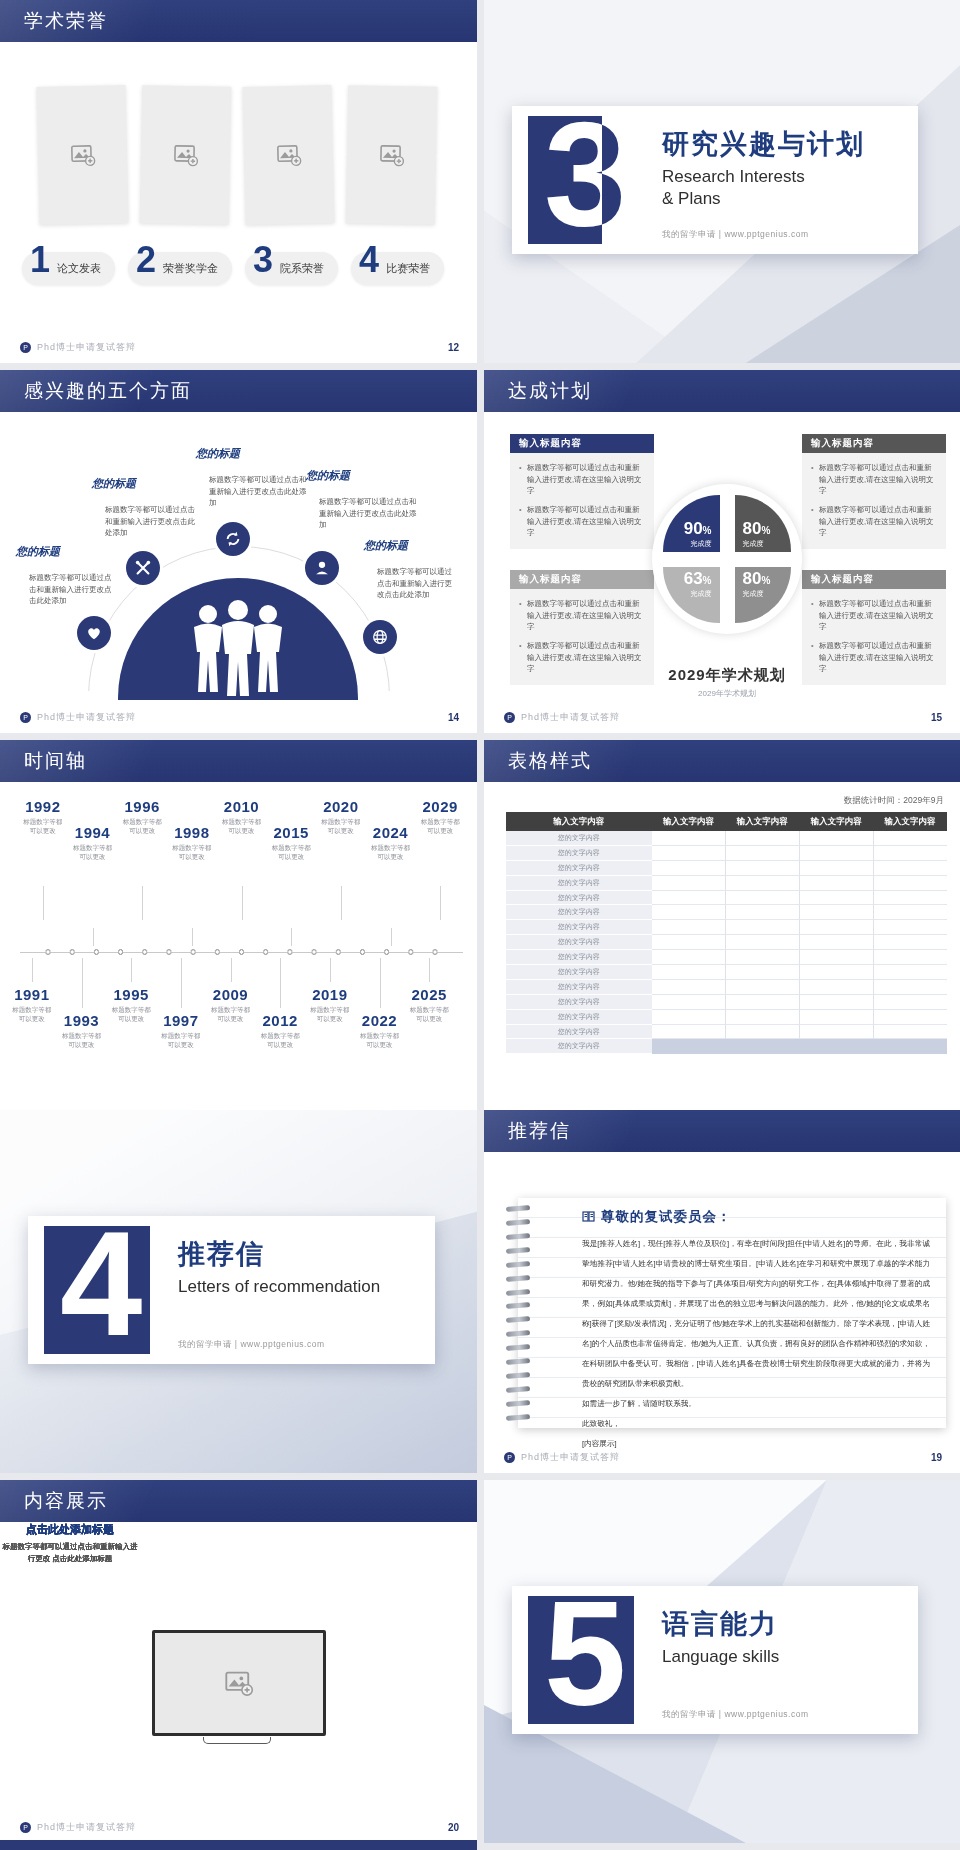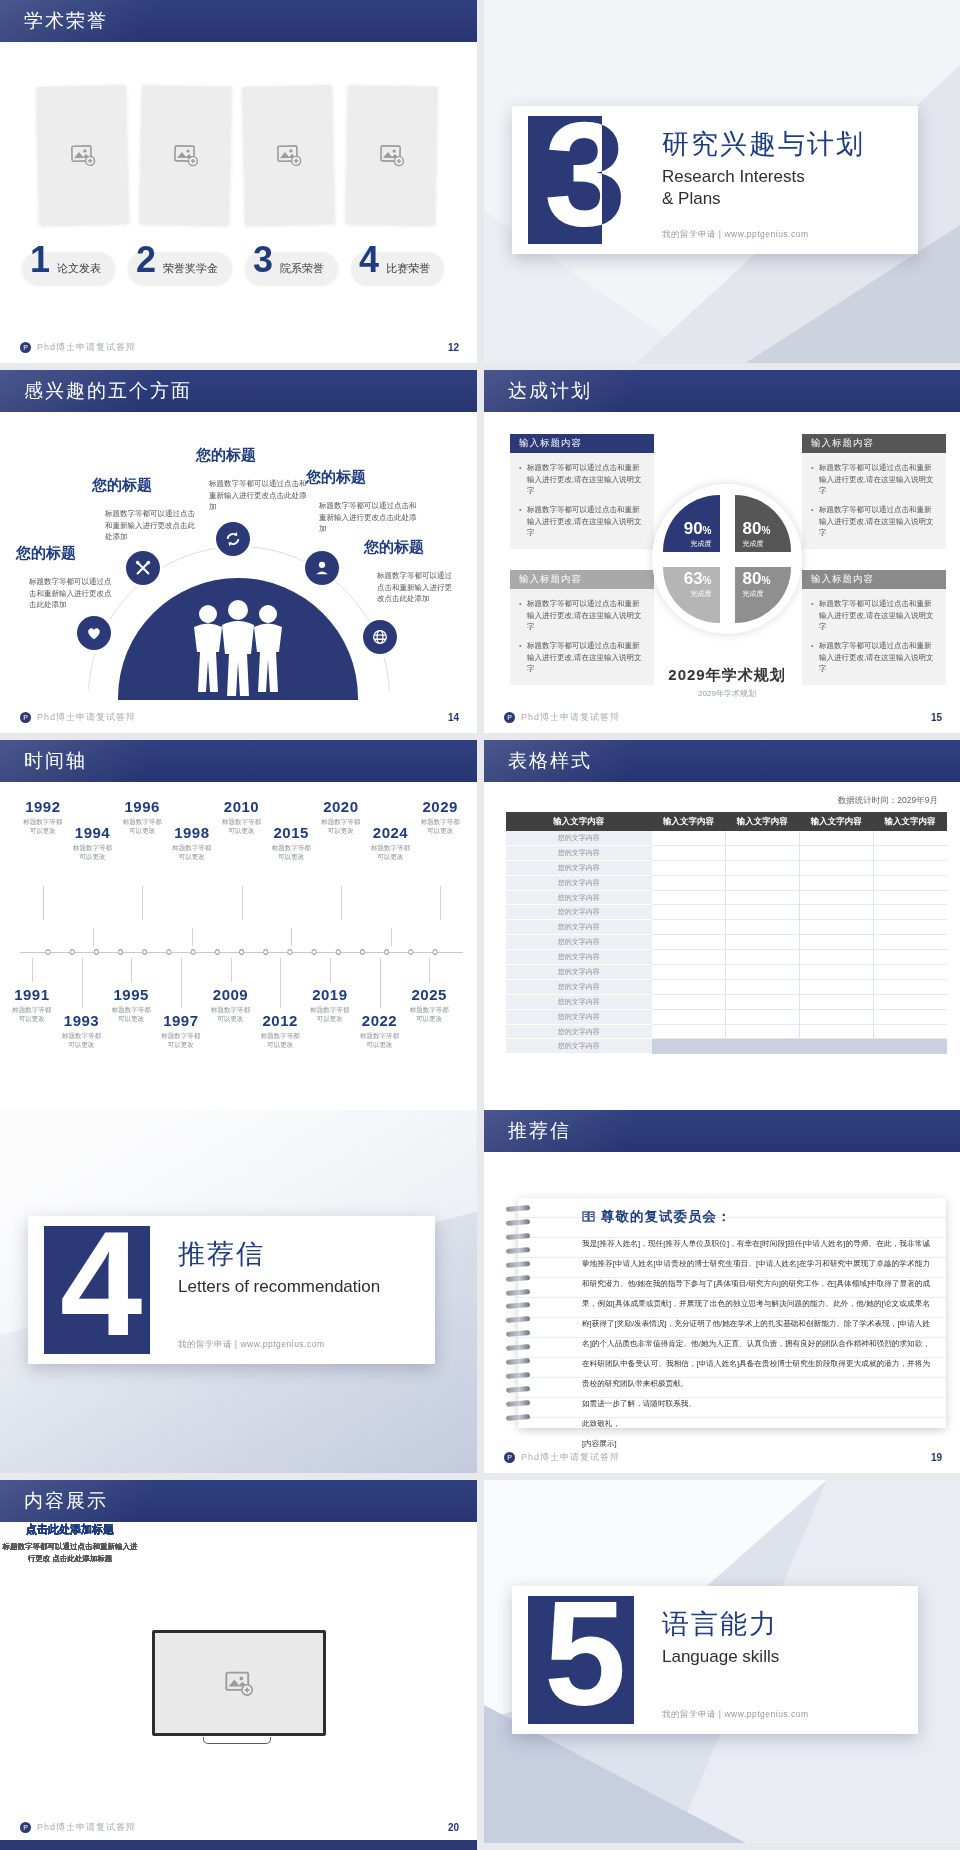--- a/index.html
+++ b/index.html
@@ -46,46 +46,46 @@
   .d5-b{background:#fafbfd;clip-path:polygon(0 0,72% 0,22% 58%,0 66%);}
   .d5-c{background:#c6cedf;clip-path:polygon(0 62%,55% 100%,0 100%);}
   .d5-d{background:#e9ecf2;clip-path:polygon(72% 0,100% 0,100% 100%,40% 100%);}
   .dv-panel{position:absolute;left:28px;right:42px;top:106px;height:148px;background:#fff;box-shadow:0 5px 16px rgba(40,50,90,.25);}
   .dv-num{position:absolute;left:16px;top:10px;width:140px;height:128px;}
   .dv-rect{position:absolute;left:0;top:0;width:74px;height:128px;background:#2b3a76;overflow:hidden;}
   .dv-rect.wide{width:106px;}
   .dv-digit{position:absolute;left:16px;top:-16px;font-size:148px;font-weight:bold;line-height:1;font-family:"Liberation Sans","DejaVu Sans",sans-serif;}
   .digit-out{color:#2b3a76;}
   .digit-in{color:#fff;}
-  .dv-title{position:absolute;left:150px;top:20px;font-size:27px;font-weight:normal;color:#1f3d7e;letter-spacing:2px;}
+  .dv-title{position:absolute;left:150px;top:20px;font-size:27px;font-weight:bold;color:#1f3d7e;letter-spacing:2px;}
   .dv-sub{position:absolute;left:150px;top:60px;font-size:17px;color:#2f2f2f;line-height:1.3;}
   .dv-tag{position:absolute;left:150px;bottom:13px;font-size:8.5px;color:#9a9a9a;letter-spacing:.5px;}
 
   
   .ring{position:absolute;left:88px;top:176px;width:300px;height:300px;border-radius:50%;border:1px solid #ddd;clip-path:inset(0 0 52% 0);}
   .dome{position:absolute;left:118px;top:208px;width:240px;height:122px;background:#2b3a76;border-radius:240px 240px 0 0;display:flex;align-items:flex-end;justify-content:center;}
   .arc-ic{position:absolute;width:34px;height:34px;border-radius:50%;background:#2b3a76;display:flex;align-items:center;justify-content:center;box-shadow:0 0 0 3px #fff;}
   .arc-ic svg{width:18px;height:18px;}
   .ic-tools{left:126px;top:181px;}
   .ic-sync{left:216px;top:152px;}
   .ic-person{left:305px;top:181px;}
   .ic-heart{left:77px;top:246px;}
   .ic-globe{left:363px;top:250px;}
   .aspect{position:absolute;}
-  .aspect h4{margin:0 0 4px 0;font-size:15px;color:#1f3d7e;}
+  .aspect h4{margin:0 0 4px 0;font-size:11px;color:#1f3d7e;font-style:italic;}
   .aspect p{margin:13px;font-size:7.5px;color:#555;line-height:1.55;}
   .aspect:nth-of-type(1){left:196px;top:76px;width:126px;}
   .aspect:nth-of-type(2){left:92px;top:106px;width:122px;}
   .aspect:nth-of-type(3){left:306px;top:98px;width:124px;}
   .aspect:nth-of-type(4){left:16px;top:174px;width:112px;}
   .aspect:nth-of-type(5){left:364px;top:168px;width:106px;}
 
   
   .pbox{position:absolute;width:144px;background:#f2f2f3;}
-  .phead{height:19px;display:flex;align-items:center;padding:0 9px;color:#fff;font-size:9.5px;font-weight:normal;letter-spacing:1px;}
+  .phead{height:19px;display:flex;align-items:center;padding:0 9px;color:#fff;font-size:9.5px;font-weight:bold;letter-spacing:1px;}
   .pbody{padding:9px 9px 10px 9px;}
   .pbody .li{position:relative;padding-left:8px;font-size:7.5px;color:#555;line-height:1.55;margin-bottom:7px;}
   .pbody .li:last-child{margin-bottom:0;}
   .pbody .li::before{content:"•";position:absolute;left:0;top:0;color:#888;}
   .pbox:nth-of-type(1){left:26px;top:64px;}
   .pbox:nth-of-type(2){left:318px;top:64px;}
   .pbox:nth-of-type(3){left:26px;top:200px;}
   .pbox:nth-of-type(4){left:318px;top:200px;}
   .pbox:nth-of-type(1) .phead{background:#2b3a76;}
   .pbox:nth-of-type(2) .phead{background:#565656;}
@@ -120,21 +120,21 @@
   .tl-bot .tl-cell::before{content:"";position:absolute;left:50%;top:0;width:1px;height:24px;background:#d3d3d3;}
   .tl-bot .tl-cell:nth-of-type(even)::before{height:50px;}
   .tl-bot{transform:translateX(-11px);}
   .tl-axis{position:relative;height:12px;margin:0 2px;}
   .tl-axis::before{content:"";position:absolute;left:0;right:0;top:5.5px;height:1px;background:#c9c9c9;}
   .tl-dots{position:absolute;left:14px;right:14px;top:0;height:12px;
     background-image:radial-gradient(circle,#ffffff 0 1.6px,#aeaeae 1.7px 2.7px,rgba(0,0,0,0) 2.8px);
     background-size:24.2px 12px;background-repeat:repeat-x;background-position:center;}
 
   
-  .tnote{position:absolute;right:22px;top:55px;font-size:8.5px;color:#666;}
+  .tnote{position:absolute;right:16px;top:55px;font-size:8.5px;color:#666;}
   .ttable{position:absolute;left:22px;right:13px;top:72px;}
   .thead{display:flex;background:#404040;height:19px;}
   .thead .th{color:#fff;font-size:8.5px;font-weight:bold;display:flex;align-items:center;justify-content:center;}
   .th:nth-of-type(1),.td:nth-of-type(1){width:33%;}
   .th:nth-of-type(n+2),.td:nth-of-type(n+2){width:16.75%;}
   .trow{display:flex;height:14.9px;}
   .trow .td{box-sizing:border-box;border-bottom:1px solid #e4e7ed;display:flex;align-items:center;justify-content:center;}
   .trow .td:nth-of-type(1){background:#edeff4;color:#8a8f99;font-size:7px;border-bottom:1px solid #fff;}
   .trow .td:nth-of-type(n+2){background:#fff;border-left:1px solid #dfe2e9;}
   .trow .td:nth-of-type(2){border-left:none;}

